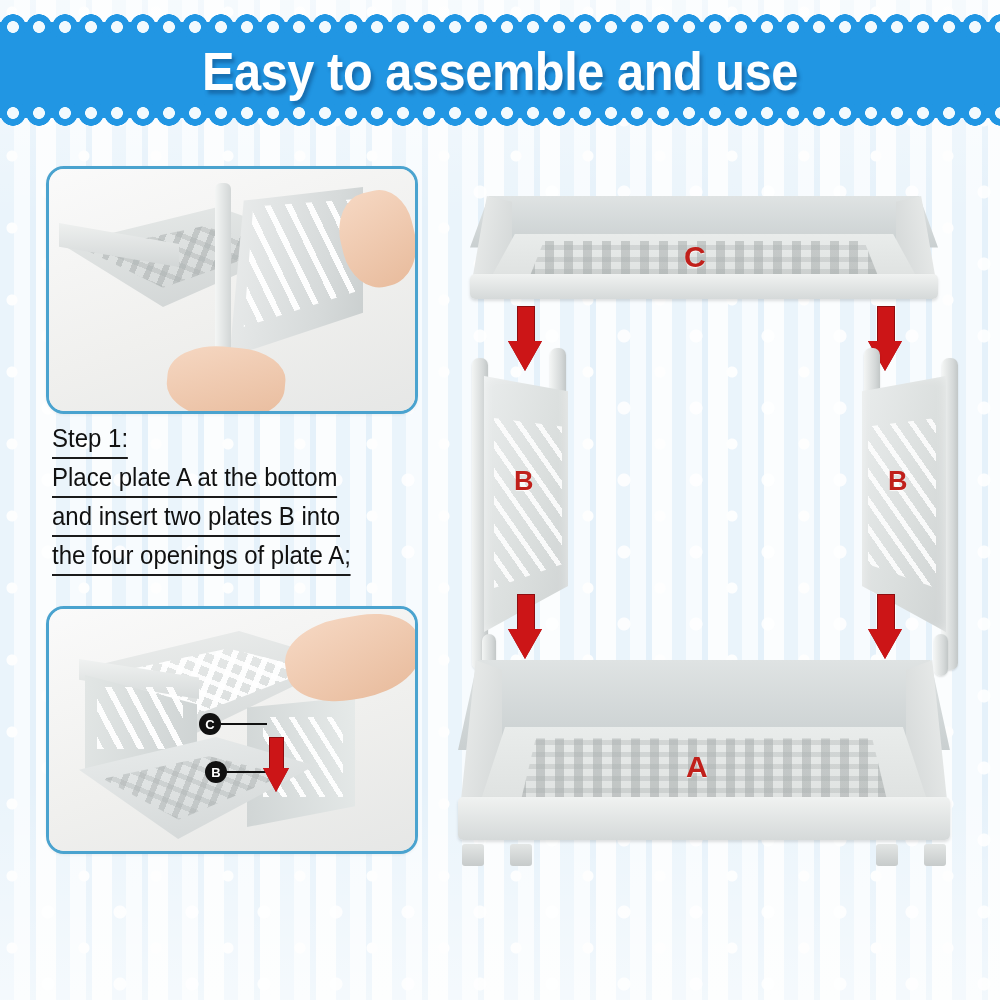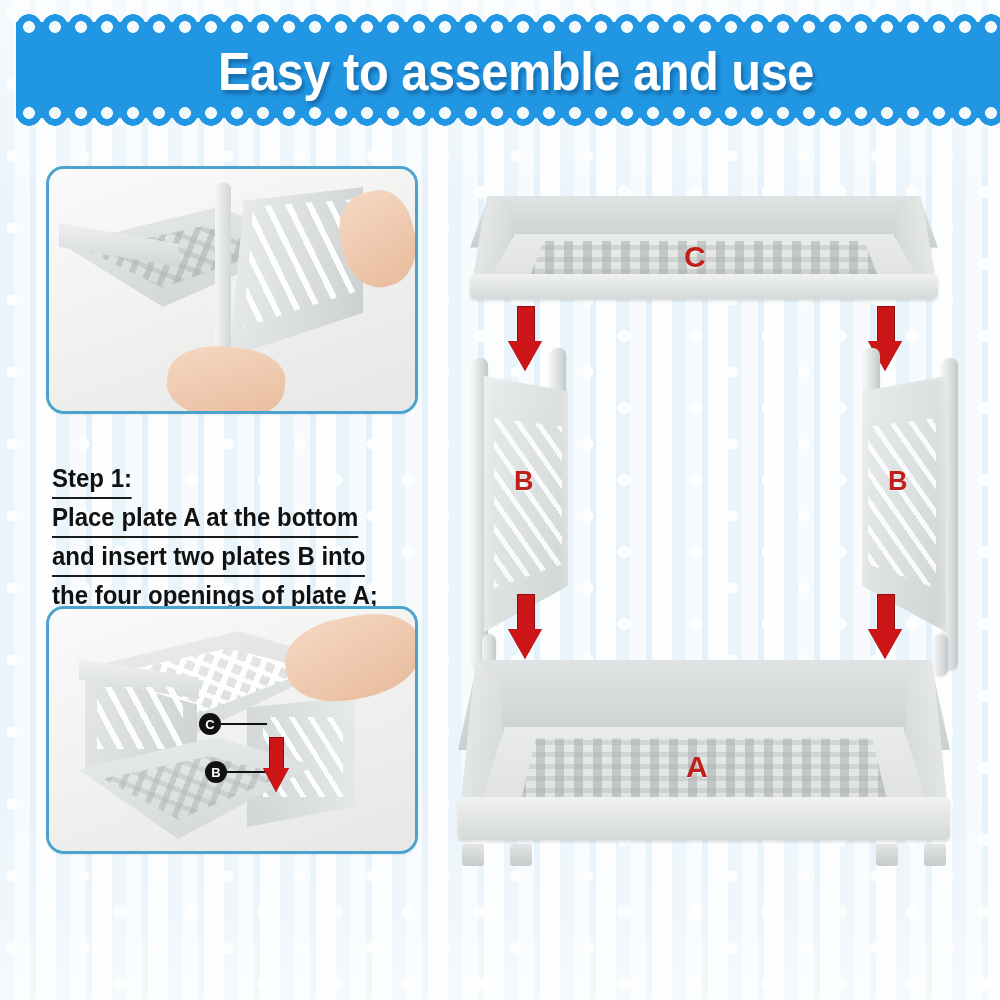--- a/index.html
+++ b/index.html
@@ -25,21 +25,21 @@
   .bg2{
     position:absolute;inset:0;
     background:radial-gradient(circle at 48px 48px, rgba(255,255,255,.85) 6px, rgba(255,255,255,0) 7px) 0 0/72px 72px;
   }
   .bgfade{
     position:absolute;inset:0;
     background:linear-gradient(180deg, rgba(255,255,255,.55), rgba(255,255,255,0) 22%, rgba(255,255,255,0) 78%, rgba(255,255,255,.5));
   }
 
   
-  .banner{position:absolute;left:16px;top:0;width:792px;height:140px;padding-left:43px;}
+  .banner{position:absolute;left:0;top:0;width:792px;height:140px;padding-left:43px;}
   .banner-body{
     position:absolute;left:0;top:22px;width:1000px;height:96px;
     background:#2196e3;
   }
   .scallop-top{
     position:absolute;left:0;top:14px;width:1000px;height:26px;
     background:
       radial-gradient(circle at 13px 13px, #2196e3 12.5px, rgba(33,150,227,0) 13px) 0 0/26px 26px;
   }
   .scallop-bot{
@@ -73,21 +73,21 @@
     border-radius:18px;
     overflow:hidden;
     background:#f2f2f0;
     box-shadow:0 1px 3px rgba(0,0,0,.06);
   }
   #photo1{left:46px;top:166px;width:366px;height:242px;}
   #photo2{left:46px;top:606px;width:366px;height:242px;}
   .ph-inner{position:absolute;inset:0;
     background:linear-gradient(160deg,#fafafa 0%, #f0f0ee 55%, #e6e7e6 100%);}
 
-  .steptext{position:absolute;color:#111;font-weight:bold;margin-top:40px;}
+  .steptext{position:absolute;color:#111;font-weight:normal;}
   #step1{left:52px;top:420px;width:400px;}
   #step2{left:52px;top:858px;width:620px;}
   .steptext .ln{
     display:block;
     font-size:25px;
     line-height:37px;
     white-space:nowrap;
     border-bottom:2px solid #1b1b1b;
     width:fit-content;
     transform:scaleX(.96);

